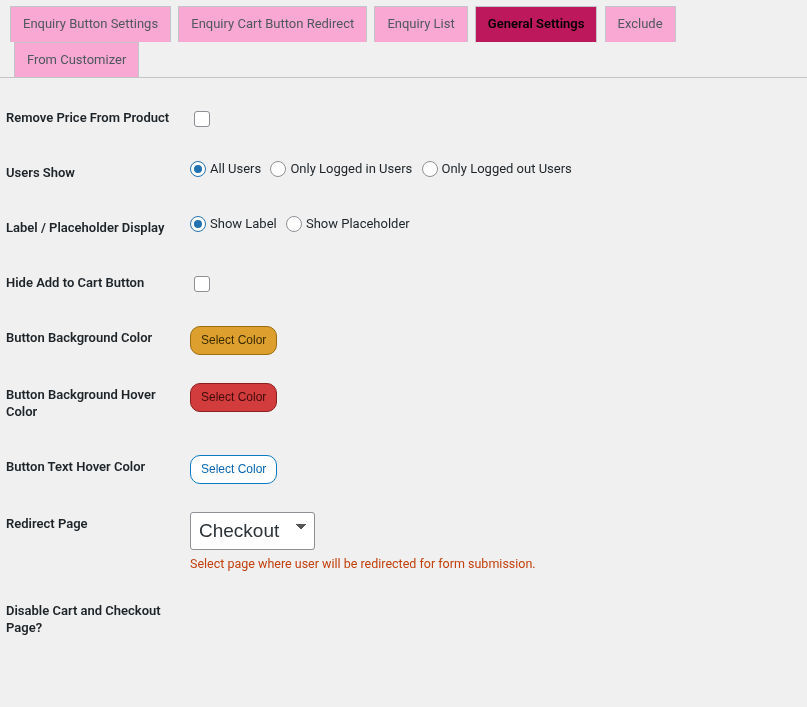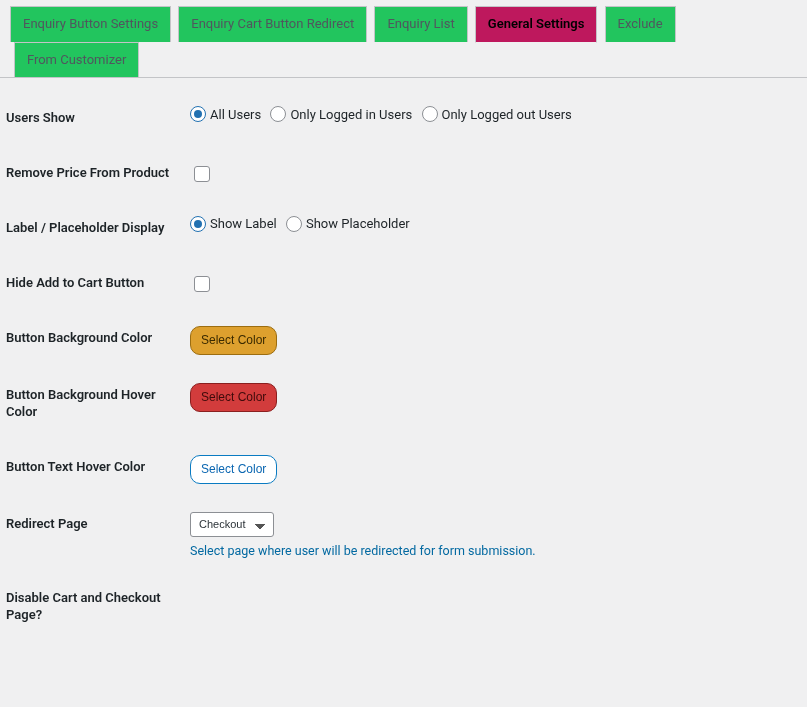--- a/index.html
+++ b/index.html
@@ -19,21 +19,21 @@
     border-bottom: 1px solid #c3c4c7;
     padding-top: 6px;
     padding-left: 10px;
   }
   .nav-tab {
     display: inline-block;
     padding: 7px 12px 8px;
     margin-left: 0.3em;
     font-size: 13px;
     line-height: 1.5;
-    background: #22c55e;
+    background: #f9a8d4;
     color: #50575e;
     border: 1px solid #c3c4c7;
     border-bottom: none;
     text-decoration: none;
     cursor: pointer;
     vertical-align: bottom;
   }
   .nav-tab:first-child { margin-left: 0; }
   .nav-tab.active {
     background: #be185d;
@@ -61,21 +61,21 @@
   }
   .form-table td {
     padding: 14px 10px;
     vertical-align: top;
     font-size: 13px;
   }
   .form-table td.tight { padding-top: 16px; }
 
   .description {
     font-size: 12.5px;
-    color: #0369a1;
+    color: #c2410c;
     margin-top: 6px;
   }
 
   fieldset { border: 0; margin: 0; padding: 0; }
   label.inline { display: inline-flex; align-items: center; margin-right: 6px; cursor: pointer; }
   label.inline input { margin: 0; }
   label.inline span { margin-left: 4px; }
 
   input[type="radio"] {
     appearance: none;
@@ -124,22 +124,22 @@
     border-radius: 10px;
     cursor: pointer;
     background: #f6f7f7;
     line-height: 1.6;
   }
   .select-color-btn.white { background: #ffffff; color: #0a66b1; border-color: #0a7bc2; }
   .select-color-btn.orange { background: #dda02e; color: #3a2a00; border-color: #9c6d10; }
   .select-color-btn.red { background: #d23c3c; color: #3f0b0b; border-color: #8a1f1f; }
 
   select {
-    font-size: 11px;
-    padding: 3px 27px 3px 8px;
+    font-size: 19px;
+    padding: 3px 34px 3px 8px;
     border: 1px solid #8c8f94;
     border-radius: 3px;
     background: #fff;
     color: #2c3338;
     line-height: 1.6;
     appearance: none;
     background-image: linear-gradient(45deg, transparent 48%, #555 48%), linear-gradient(135deg, #555 52%, transparent 52%);
     background-position: calc(100% - 13px) 11px, calc(100% - 8px) 11px;
     background-size: 5px 5px, 5px 5px;
     background-repeat: no-repeat;
@@ -155,43 +155,43 @@
   <a class="nav-tab">Enquiry List</a>
   <a class="nav-tab active">General Settings</a>
   <a class="nav-tab">Exclude</a>
   <a class="nav-tab">From Customizer</a>
 </div>
 
 <table class="form-table">
   <tbody>
 
     <tr>
-      <th>Users Show</th>
-      <td>
-        <fieldset>
-          <label class="inline">
-            <input type="radio" name="usersShow" checked="" style="">
-            <span>All Users</span>
-          </label>
-          <label class="inline">
-            <input type="radio" name="usersShow" style="">
-            <span>Only Logged in Users</span>
-          </label>
-          <label class="inline">
-            <input type="radio" name="usersShow" style="">
-            <span>Only Logged out Users</span>
-          </label>
-        </fieldset>
-      </td>
-    </tr>
-
-    <tr>
       <th>Remove Price From Product</th>
       <td class="tight">
         <input type="checkbox" style="">
+      </td>
+    </tr>
+
+    <tr>
+      <th>Users Show</th>
+      <td>
+        <fieldset>
+          <label class="inline">
+            <input type="radio" name="usersShow" checked="" style="">
+            <span>All Users</span>
+          </label>
+          <label class="inline">
+            <input type="radio" name="usersShow" style="">
+            <span>Only Logged in Users</span>
+          </label>
+          <label class="inline">
+            <input type="radio" name="usersShow" style="">
+            <span>Only Logged out Users</span>
+          </label>
+        </fieldset>
       </td>
     </tr>
 
     <tr>
       <th>Label / Placeholder Display</th>
       <td>
         <fieldset>
           <label class="inline">
             <input type="radio" name="labeldisp" checked="" style="">
             <span>Show Label</span>

